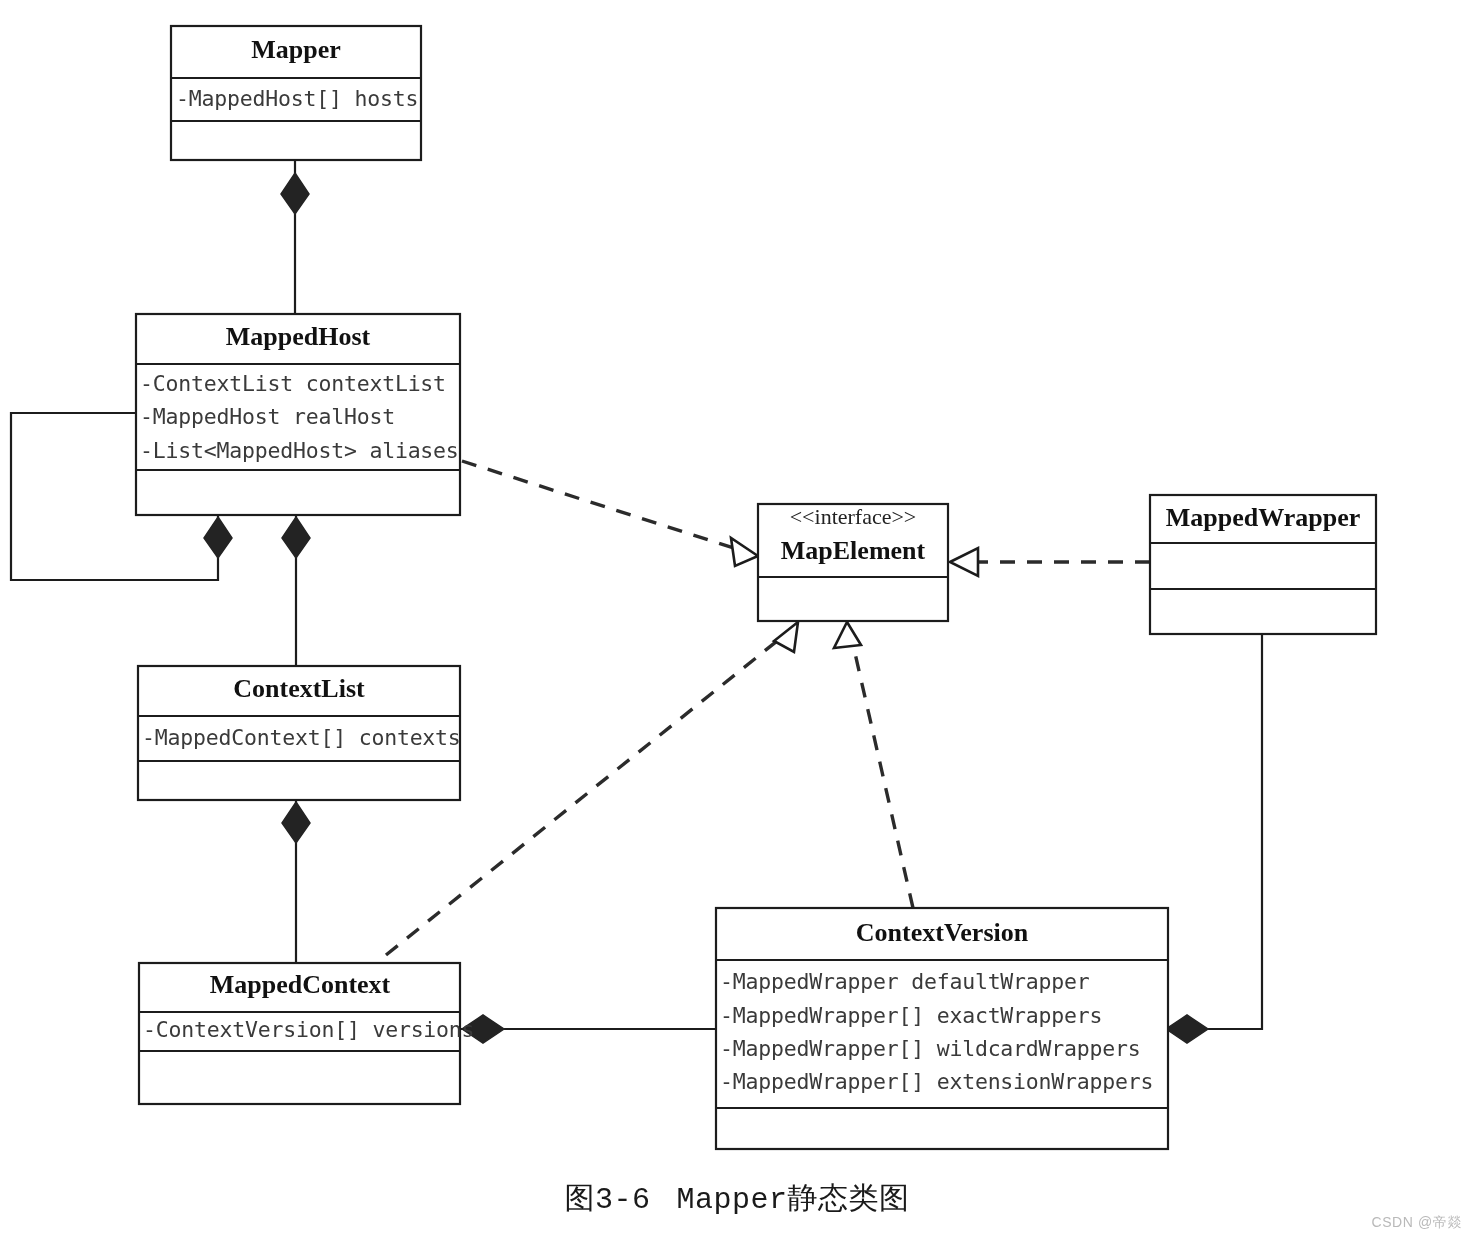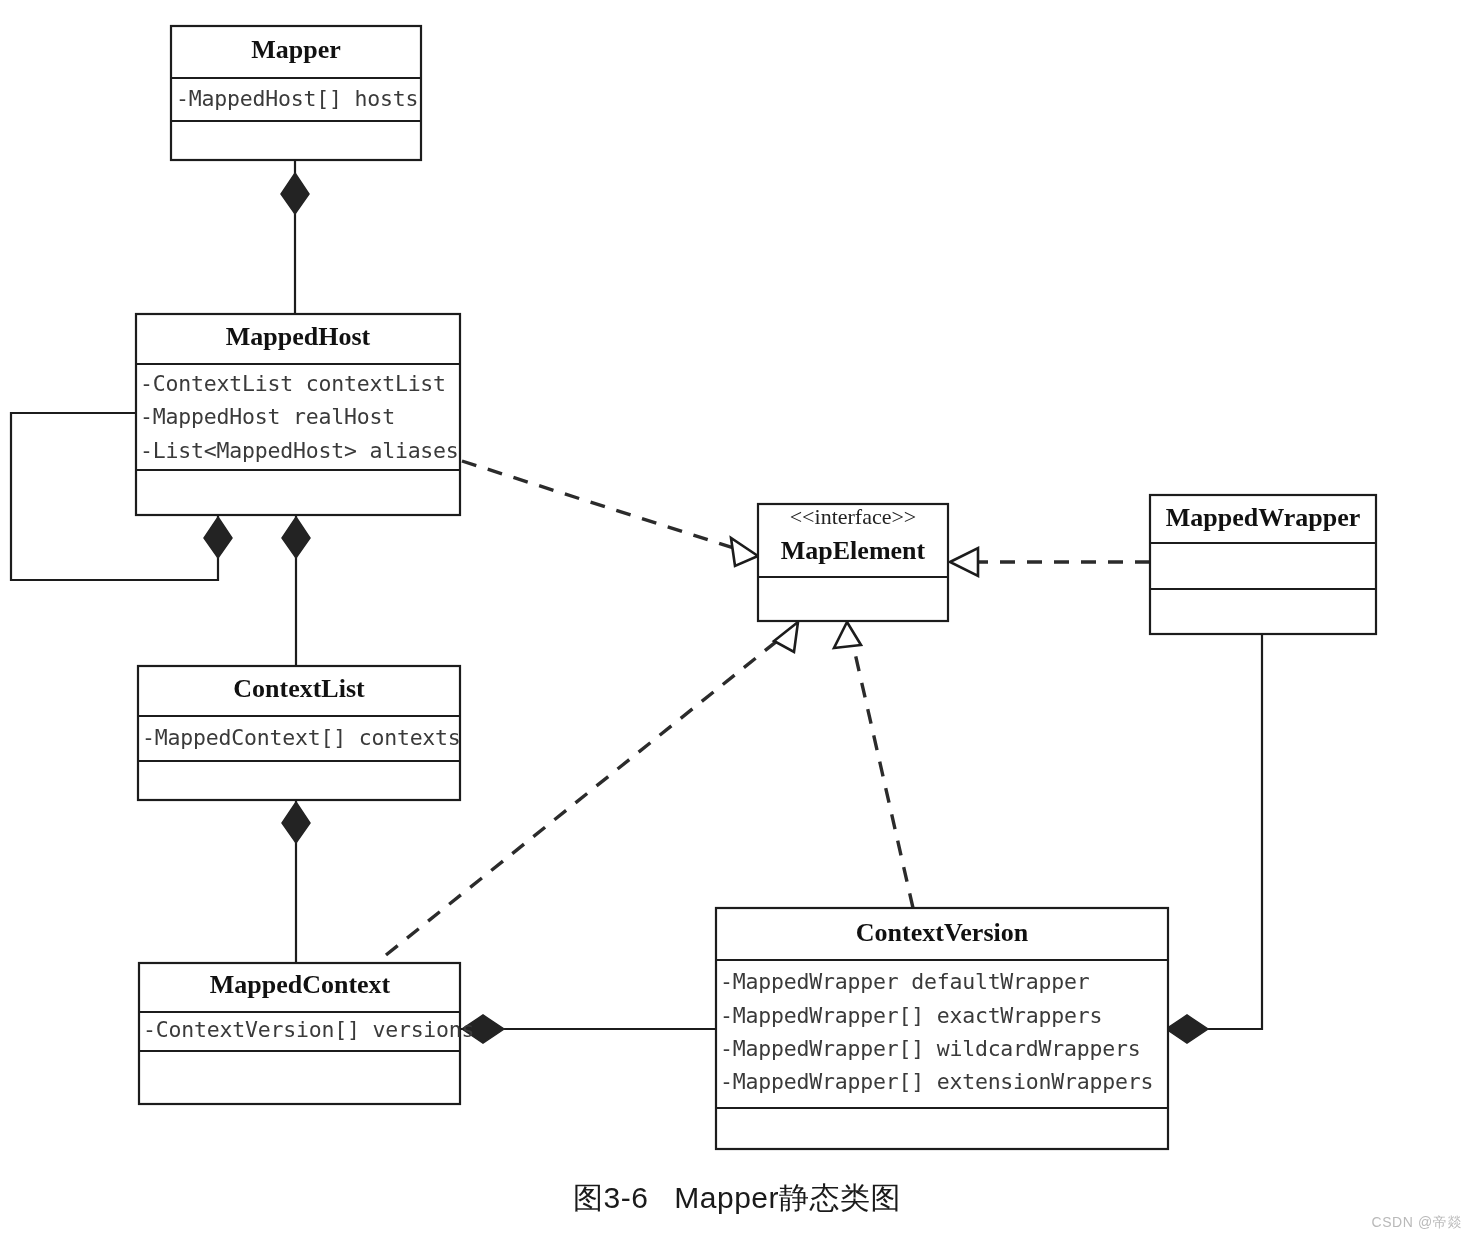--- a/index.html
+++ b/index.html
@@ -79,21 +79,21 @@
     stroke: #1c1c1c;
     stroke-width: 2.6;
     stroke-linejoin: miter;
   }
   .caption {
     position: absolute;
     left: 0;
     top: 1178px;
     width: 1474px;
     text-align: center;
-    font-family: Liberation Sans, sans-serif;
+    font-family: Liberation Mono, monospace;
     font-size: 30px;
     color: #1a1a1a;
     letter-spacing: 0.5px;
   }
   .caption .cap-gap { display: inline-block; width: 26px; }
   .watermark {
     position: absolute;
     right: 12px;
     bottom: 8px;
     font-family: "Liberation Sans", sans-serif;

